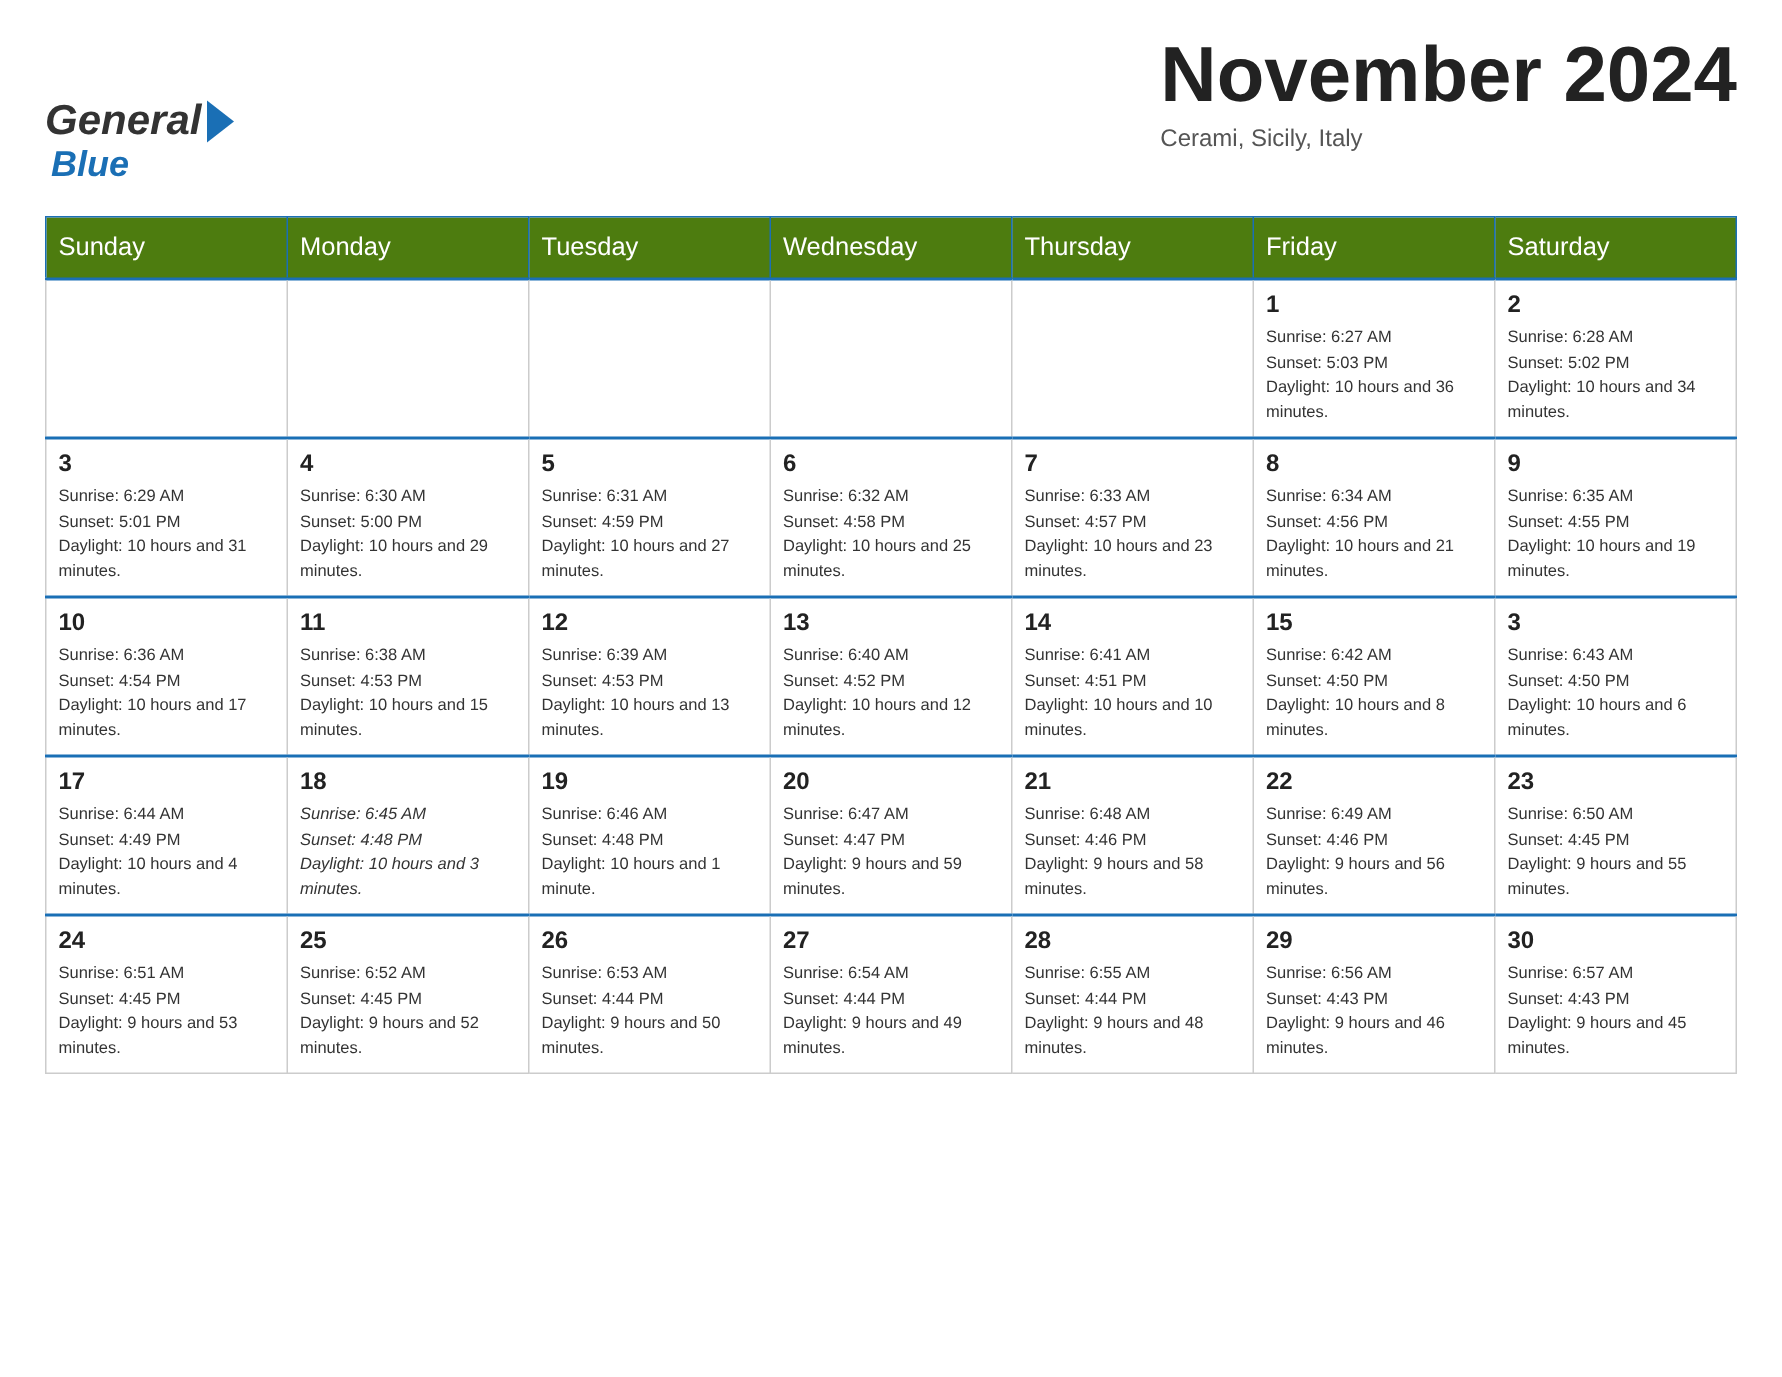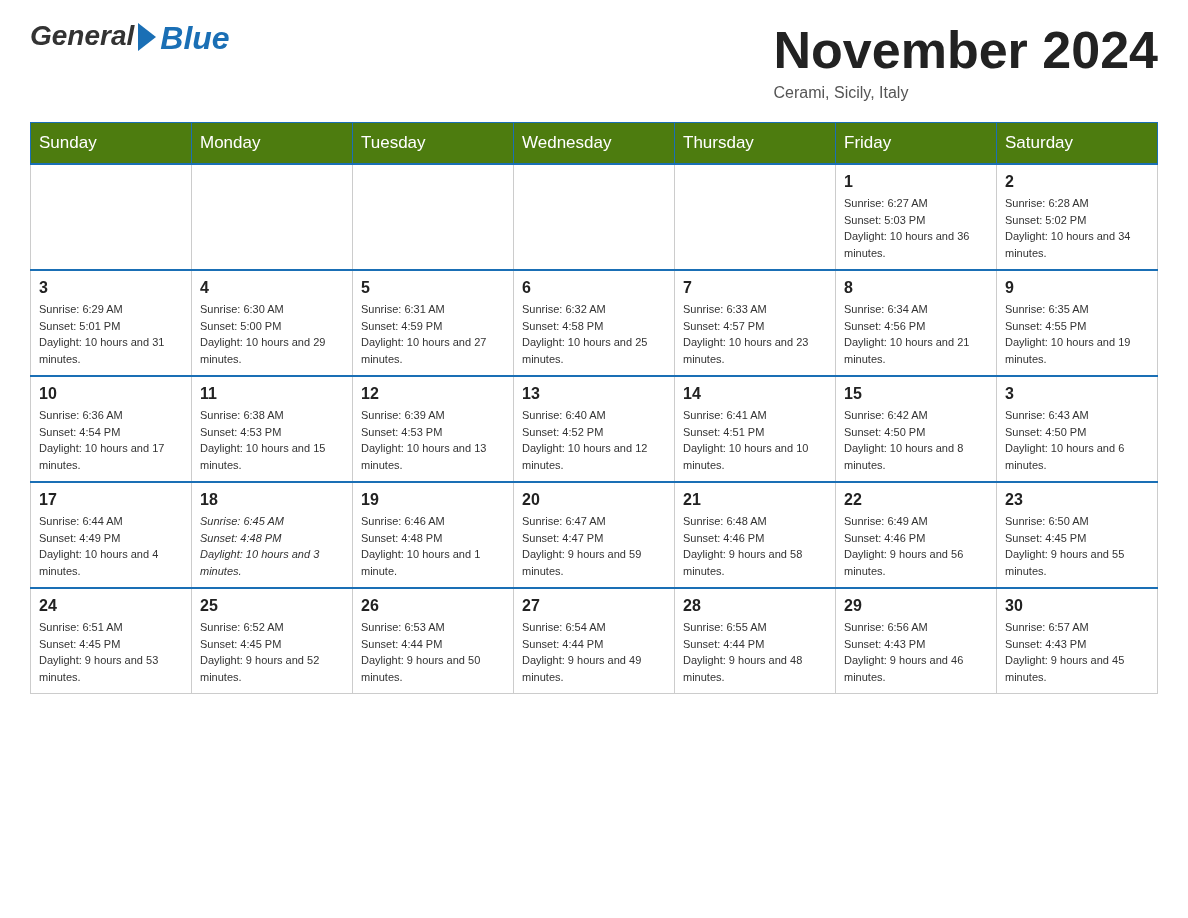--- a/index.html
+++ b/index.html
@@ -12,22 +12,23 @@
       padding: 20px 30px;
     }
     .header {
       display: flex;
       justify-content: space-between;
       align-items: flex-start;
       margin-bottom: 20px;
     }
     .logo {
       display: flex;
-      flex-direction: row;
+      flex-direction: column;
       align-items: flex-start;
+      margin-top: 44px;
     }
     .logo-top {
       display: flex;
       align-items: center;
     }
     .logo-general {
       font-size: 28px;
       font-weight: bold;
       color: #333;
       font-style: italic;
@@ -35,21 +36,21 @@
     .logo-arrow {
       width: 0;
       height: 0;
       border-left: 18px solid #1a6fb5;
       border-top: 14px solid transparent;
       border-bottom: 14px solid transparent;
       margin-left: 4px;
       margin-top: 2px;
     }
     .logo-blue {
-      font-size: 32px;
+      font-size: 24px;
       font-weight: bold;
       color: #1a6fb5;
       font-style: italic;
       margin-left: 4px;
     }
     .title-section {
       text-align: left;
     }
     .month-title {
       font-size: 52px;

